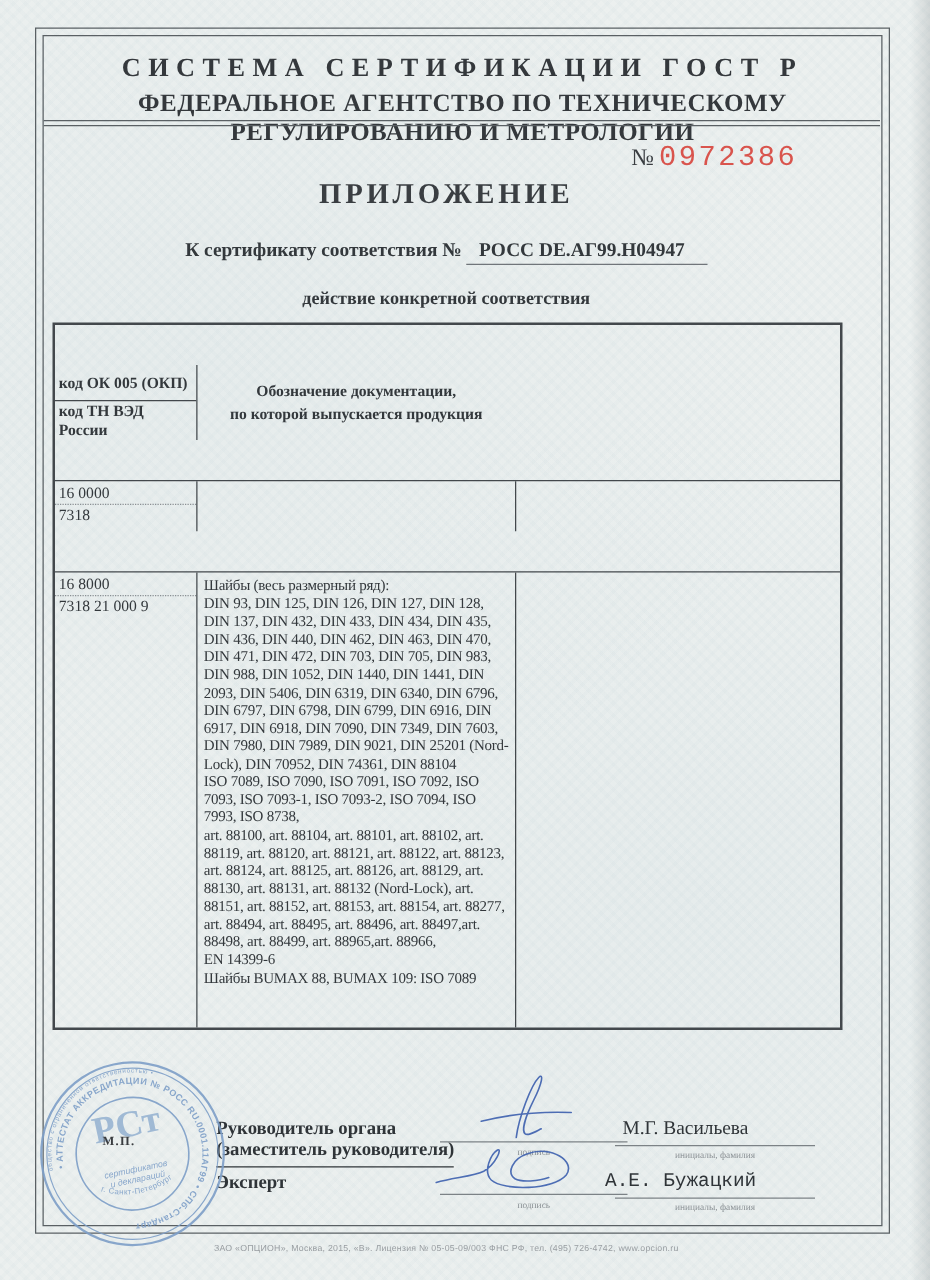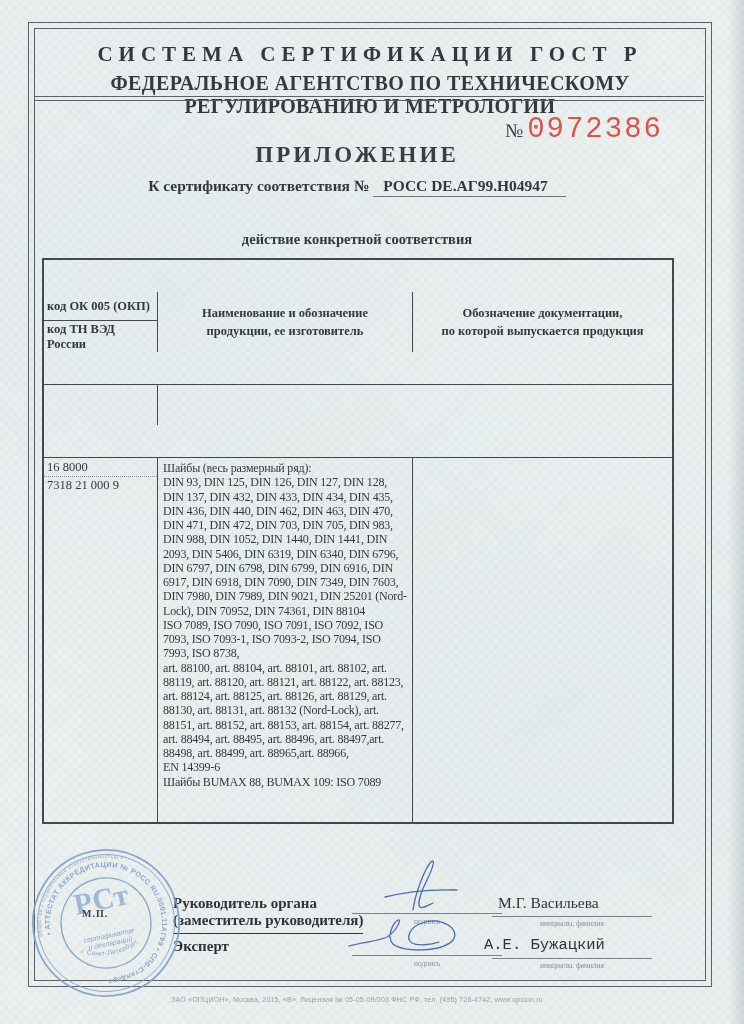--- a/index.html
+++ b/index.html
@@ -19,24 +19,24 @@
   .frame-inner{position:absolute;left:34px;top:28px;width:670px;height:951px;border:1px solid #5a6064;}
   .hdr1{position:absolute;left:40px;top:42px;width:660px;text-align:center;
     font-size:21px;font-weight:bold;letter-spacing:6px;color:#34383c;}
   .hdr2{position:absolute;left:40px;top:72px;width:660px;text-align:center;
     font-size:20px;font-weight:bold;letter-spacing:0.4px;color:#34383c;}
   .hdr-divider{position:absolute;left:35px;top:96px;width:669px;height:3px;
     border-top:1px solid #5a6064;border-bottom:1px solid #5a6064;}
   .form-number{position:absolute;left:505px;top:113px;width:185px;white-space:nowrap;}
   .form-number .num-prefix{font-size:19px;color:#3a3e42;}
   .form-number .num-value{font-family:"Liberation Mono","DejaVu Sans Mono",monospace;
-    font-size:29px;letter-spacing:2px;color:#d9544d;margin-top:13px;}
+    font-size:23px;letter-spacing:2px;color:#d9544d;margin-top:13px;}
   .doc-title{position:absolute;left:42px;top:142px;width:630px;text-align:center;
     font-size:23px;font-weight:bold;letter-spacing:3px;color:#3a3e42;}
-  .subtitle{position:absolute;left:42px;top:177px;width:630px;text-align:center;font-size:15.5px;font-weight:bold;}
+  .subtitle{position:absolute;left:42px;top:192px;width:630px;text-align:center;font-size:15.5px;font-weight:bold;}
   .subtitle .cert-no{display:inline-block;border-bottom:1px solid #70757a;padding:0 18px 1px 10px;}
   .desc1{position:absolute;left:42px;top:213px;width:630px;text-align:center;font-size:14.5px;font-weight:bold;}
   .desc2{position:absolute;left:42px;top:231px;width:630px;text-align:center;font-size:14.5px;font-weight:bold;}
   .cert-table{position:absolute;left:42px;top:258px;width:628px;border:2px solid #43484c;}
   .t-row{display:grid;grid-template-columns:113px 255px 1fr;margin-top:32px;}
   .t-row + .t-row{border-top:1.5px solid #43484c;}
   .t-cell{border-left:1px solid #43484c;min-height:100%;}
   .t-cell:first-child{border-left:none;}
   .th-height{height:60px;}
   .r1-height{height:40px;}
@@ -86,30 +86,30 @@
 
   <div class="desc2">действие конкретной соответствия</div>
 
   <div class="cert-table">
     <div class="t-row th-height">
       <div class="t-cell">
         <div class="col1-top">код ОК 005 (ОКП)</div>
         <div class="col1-bot">код ТН ВЭД России</div>
       </div>
       <div class="t-cell">
-        <div class="th-text">Наименование и обозначение
-продукции, ее изготовитель</div>
-      </div>
-      <div class="t-cell">
         <div class="th-text">Обозначение документации,
 по которой выпускается продукция</div>
       </div>
     </div>
 
     <div class="t-row r1-height">
+      <div class="t-cell">
+        <div class="code-top">16 0000</div>
+        <div class="code-bot">7318</div>
+      </div>
       <div class="t-cell"></div>
       <div class="t-cell"></div>
     </div>
 
     <div class="t-row r2-height">
       <div class="t-cell">
         <div class="code-top">16 8000</div>
         <div class="code-bot">7318 21 000 9</div>
       </div>
       <div class="t-cell">

